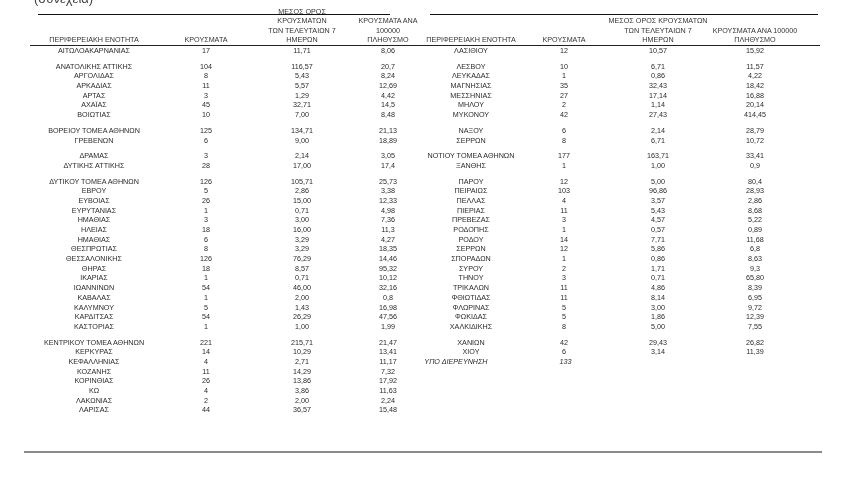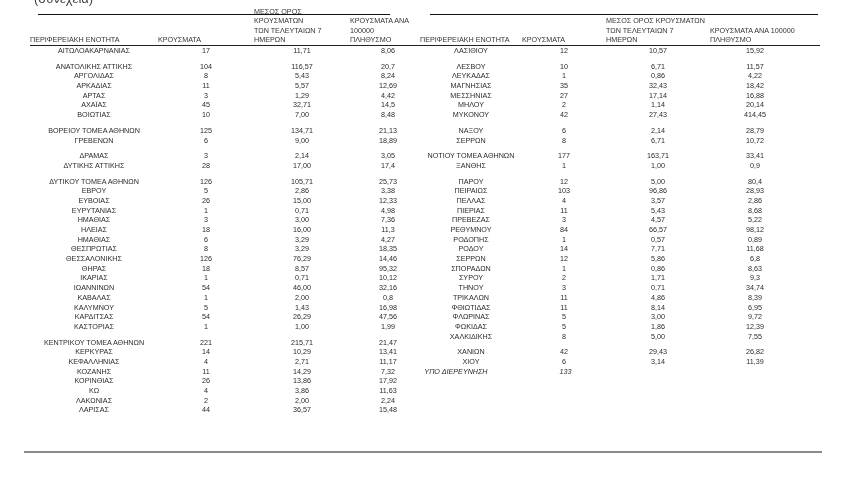--- a/index.html
+++ b/index.html
@@ -21,21 +21,21 @@
     .bottom-rule {
       position: absolute; left: 24px; top: 451px; width: 798px; height: 2px;
       background: #8a8a8a;
     }
     .table {
       position: absolute; top: 18px; font-size: 7.2px; line-height: 9.6px;
     }
     .table.left { left: 30px; width: 400px; }
     .table.right { left: 420px; width: 400px; }
     .hdr { display: flex; align-items: flex-end; height: 27px; border-bottom: 1px solid #222; }
-    .hdr div { text-align: left; color: #333; }
+    .hdr div { text-align: center; color: #333; }
     .c1 { width: 158px; text-align: center; }
     .c2 { width: 80px; text-align: center; }
     .c3 { width: 90px; text-align: center; }
     .c4 { width: 90px; text-align: center; }
     .table.left .c1 { width: 128px; }
     .table.left .c2 { width: 96px; }
     .table.left .c3 { width: 96px; }
     .table.left .c4 { width: 76px; }
     .table.right .c1 { width: 102px; }
     .table.right .c2 { width: 84px; }
@@ -395,26 +395,20 @@
         <div class="c3">5,43</div>
         <div class="c4">8,68</div>
       </div>
       <div class="row">
         <div class="c1">ΠΡΕΒΕΖΑΣ</div>
         <div class="c2">3</div>
         <div class="c3">4,57</div>
         <div class="c4">5,22</div>
       </div>
       <div class="row">
-        <div class="c1">ΡΕΘΥΜΝΟΥ</div>
-        <div class="c2">84</div>
-        <div class="c3">66,57</div>
-        <div class="c4">98,12</div>
-      </div>
-      <div class="row">
         <div class="c1">ΡΟΔΟΠΗΣ</div>
         <div class="c2">1</div>
         <div class="c3">0,57</div>
         <div class="c4">0,89</div>
       </div>
       <div class="row">
         <div class="c1">ΡΟΔΟΥ</div>
         <div class="c2">14</div>
         <div class="c3">7,71</div>
         <div class="c4">11,68</div>
@@ -434,21 +428,21 @@
       <div class="row">
         <div class="c1">ΣΥΡΟΥ</div>
         <div class="c2">2</div>
         <div class="c3">1,71</div>
         <div class="c4">9,3</div>
       </div>
       <div class="row">
         <div class="c1">ΤΗΝΟΥ</div>
         <div class="c2">3</div>
         <div class="c3">0,71</div>
-        <div class="c4">34,74</div>
+        <div class="c4">65,80</div>
       </div>
       <div class="row">
         <div class="c1">ΤΡΙΚΑΛΩΝ</div>
         <div class="c2">11</div>
         <div class="c3">4,86</div>
         <div class="c4">8,39</div>
       </div>
       <div class="row">
         <div class="c1">ΦΘΙΩΤΙΔΑΣ</div>
         <div class="c2">11</div>

